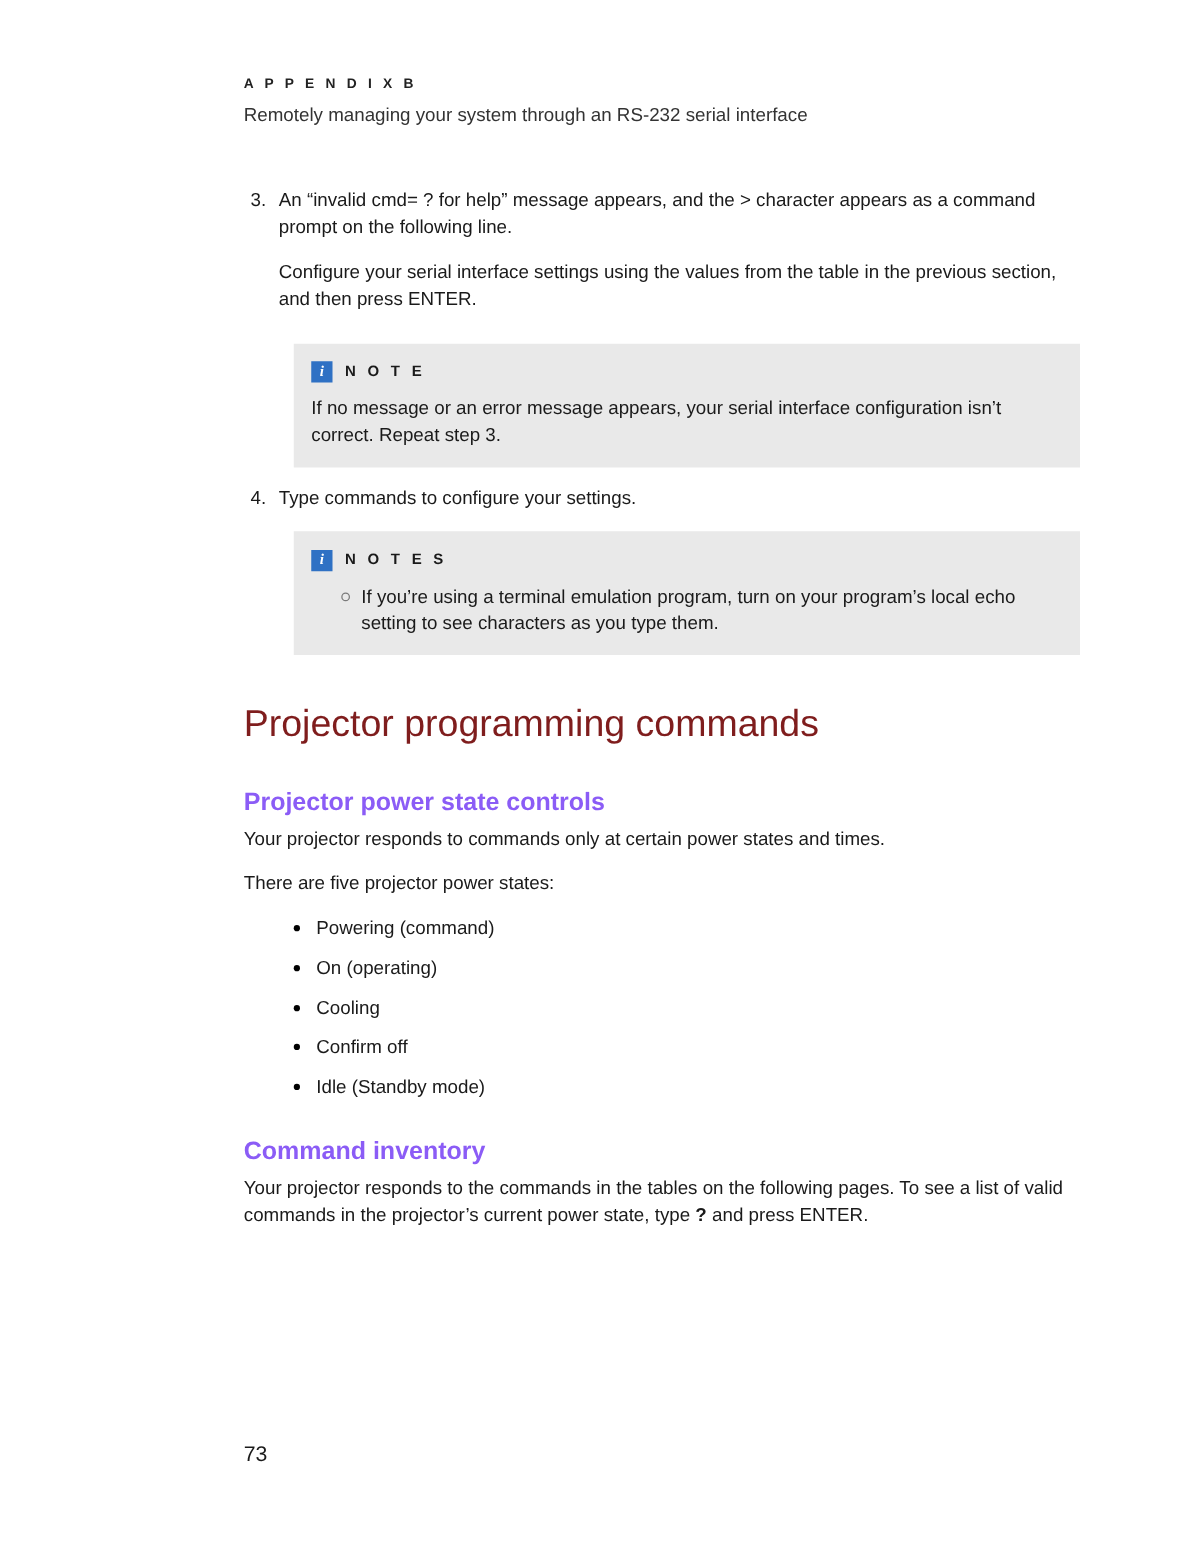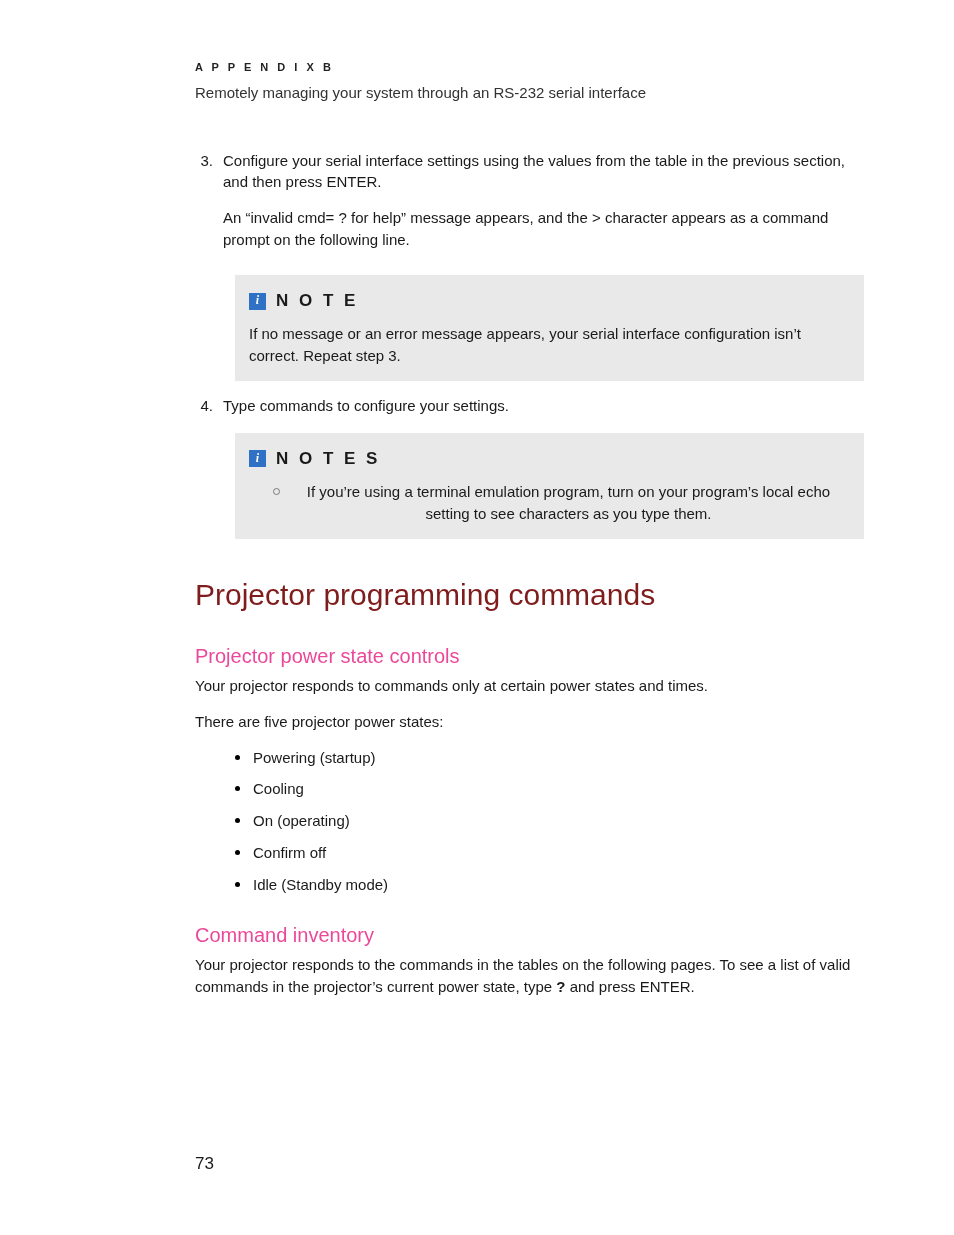--- a/index.html
+++ b/index.html
@@ -61,56 +61,56 @@
     font-family: Georgia, serif;
     font-style: italic;
     font-weight: 700;
     font-size: 12px;
     display: flex;
     align-items: center;
     justify-content: center;
     margin-right: 10px;
   }
   .callout-title {
-    font-size: 17px;
+    font-size: 12px;
     font-weight: 700;
     letter-spacing: 3px;
   }
   .callout-text { }
   .callout ul {
     list-style: none;
     padding-left: 24px;
     margin: 0;
   }
   .callout ul li {
     position: relative;
     padding-left: 16px;
     margin-bottom: 14px;
   }
-  .callout ul li:last-child { margin-bottom: 0; text-align: center; }
+  .callout ul li:last-child { margin-bottom: 0; }
   .callout ul li::before {
     content: "";
     position: absolute;
     left: 0;
     top: 7px;
     width: 5px;
     height: 5px;
     border: 1px solid #7a7a7a;
     border-radius: 50%;
   }
   .h1-green {
     font-size: 30px;
     font-weight: 400;
     color: #7f1d1d;
     margin: 34px 0 2px 0;
   }
   .h2-blue {
     font-size: 20px;
-    font-weight: 400;
-    color: #ec4899;
+    font-weight: 700;
+    color: #8b5cf6;
     margin: 26px 0 4px 0;
   }
   .bul {
     list-style: none;
     padding: 0 0 0 40px;
     margin: 10px 0 10px 0;
   }
   .bul li {
     position: relative;
     padding-left: 18px;
@@ -138,22 +138,22 @@
 <body>
 
 <div class="page">
 
   <div class="header-eyebrow">A P P E N D I X   B</div>
   <div class="header-sub">Remotely managing your system through an RS-232 serial interface</div>
 
   <div class="ol-item">
     <div class="ol-num">3.</div>
     <div class="ol-body">
+      <p class="para">An “invalid cmd= ? for help” message appears, and the &gt; character appears as a command prompt on the following line.</p>
       <p class="para">Configure your serial interface settings using the values from the table in the previous section, and then press ENTER.</p>
-      <p class="para">An “invalid cmd= ? for help” message appears, and the &gt; character appears as a command prompt on the following line.</p>
     </div>
   </div>
 
   <div class="callout">
     <div class="callout-head">
       <div class="callout-icon">i</div>
       <div class="callout-title">N O T E</div>
     </div>
     <div class="callout-text">If no message or an error message appears, your serial interface configuration isn’t correct. Repeat step 3.</div>
   </div>
@@ -175,23 +175,23 @@
     </ul>
   </div>
 
   <h1 class="h1-green">Projector programming commands</h1>
 
   <h2 class="h2-blue">Projector power state controls</h2>
   <p class="para">Your projector responds to commands only at certain power states and times.</p>
   <p class="para">There are five projector power states:</p>
 
   <ul class="bul">
-    <li>Powering (startup)</li>
+    <li>Powering (command)</li>
+    <li>On (operating)</li>
     <li>Cooling</li>
-    <li>On (operating)</li>
     <li>Confirm off</li>
     <li>Idle (Standby mode)</li>
   </ul>
 
   <h2 class="h2-blue">Command inventory</h2>
   <p class="para">
     <span>Your projector responds to the commands in the tables on the following pages. To see a list of valid commands in the projector’s current power state, type </span><span class="bold">?</span><span> and press ENTER.</span>
   </p>
 
   <div class="page-num">73</div>

